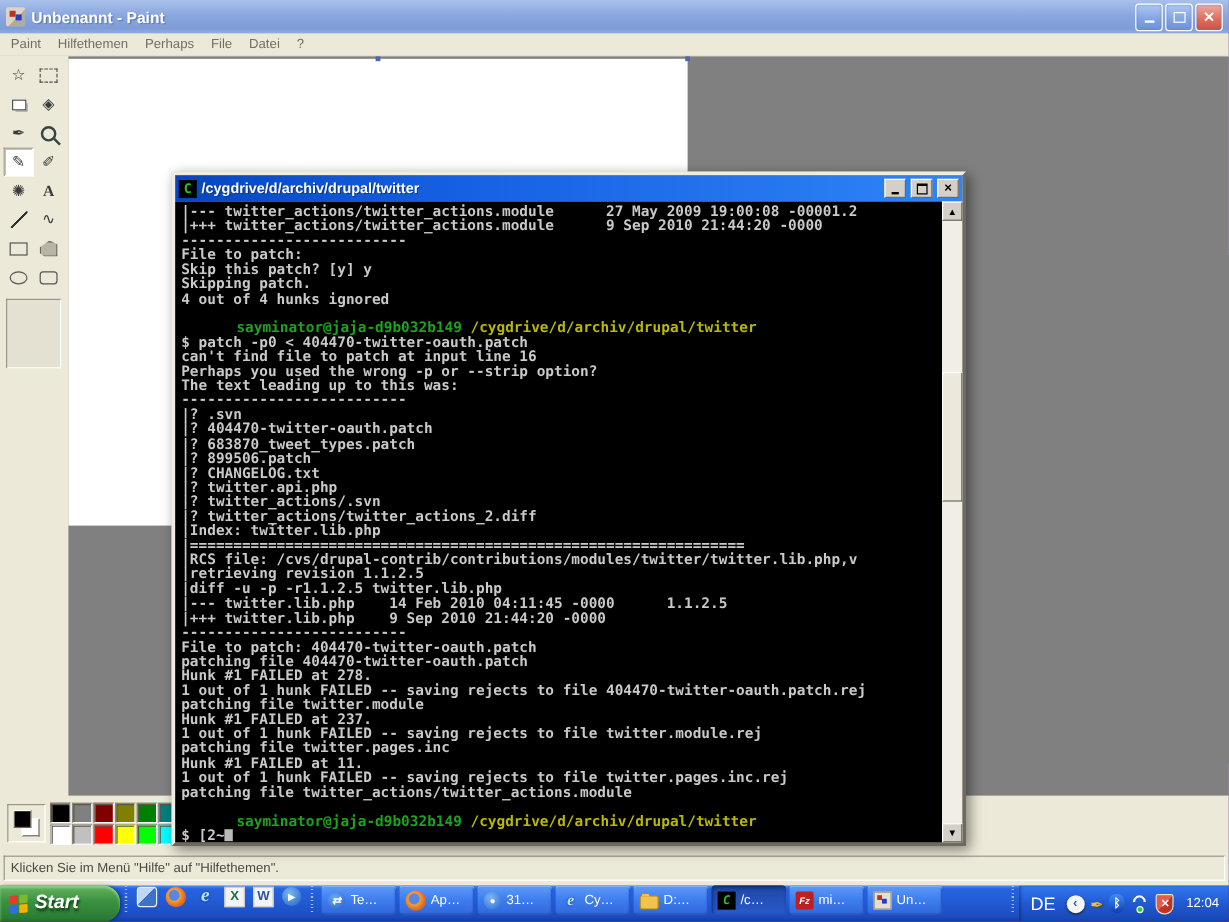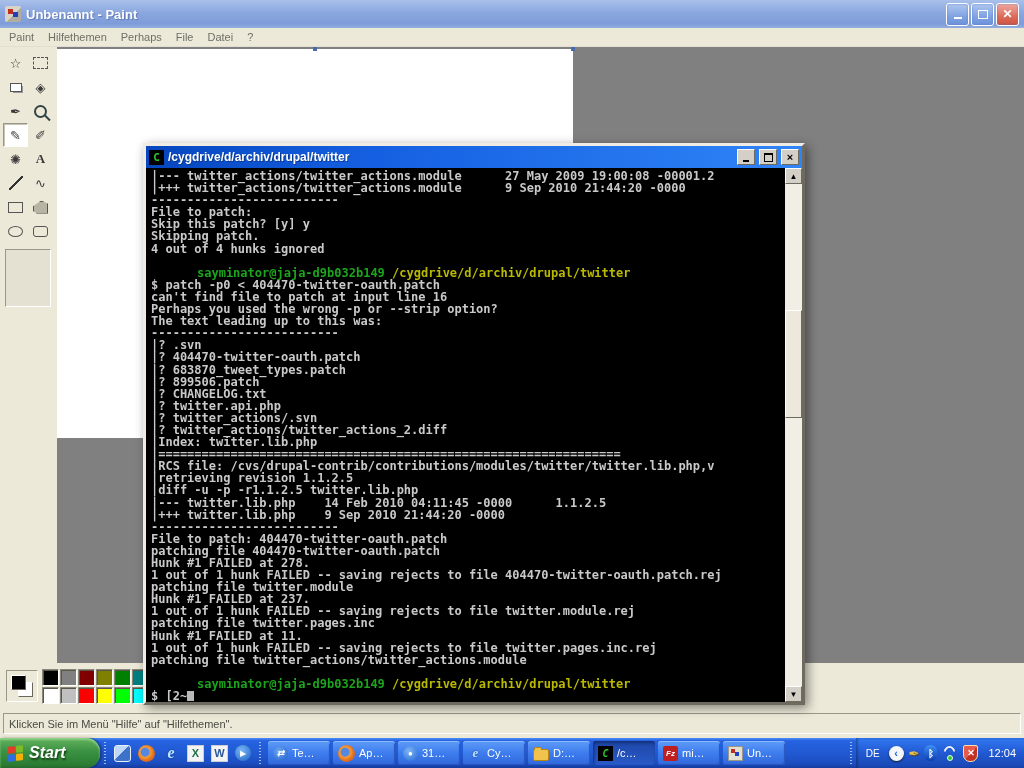--- a/index.html
+++ b/index.html
@@ -87,21 +87,21 @@
   .ylw{color:#B9B900;}
   .cur{display:inline-block;width:7px;height:10px;background:#B9B9B9;vertical-align:-1px;}
   .t-scroll{width:17px;flex:0 0 auto;background:#F1EFE5;display:flex;flex-direction:column;}
   .s-btn{height:16px;background:#D4D0C8;border:1px solid;border-color:#fff #6E6A60 #6E6A60 #fff;
        display:flex;align-items:center;justify-content:center;font-size:8px;color:#000;box-sizing:border-box;}
   .s-track{flex:1;position:relative;}
   .s-thumb{position:absolute;left:0;right:0;top:126px;height:108px;background:#ECE9DC;
        border:1px solid;border-color:#fff #6E6A60 #6E6A60 #fff;box-sizing:border-box;}
 
   
-  #taskbar{position:absolute;left:0;bottom:0;width:1024px;height:30px;display:flex;align-items:center;
+  #taskbar{position:absolute;left:0;bottom:0;width:1024px;height:30px;display:flex;align-items:flex-start;
        background:linear-gradient(180deg,#4E8DF8 0%,#2663E0 9%,#2159D2 50%,#1C4DC0 85%,#16ale no 100%);
        background:linear-gradient(180deg,#4E8DF8 0%,#2663E0 9%,#2159D2 50%,#1C4DC0 85%,#143B9E 100%);}
   .start{height:30px;width:100px;display:flex;align-items:center;padding-left:8px;box-sizing:border-box;
        border-radius:0 14px 14px 0;cursor:pointer;
        background:linear-gradient(180deg,#64B35E 0%,#3A9142 45%,#2B7C33 90%,#256A2C 100%);
        box-shadow:inset 0 2px 2px #8CD287,2px 0 3px rgba(0,0,0,.35);}
   .flag{display:grid;grid-template-columns:7px 7px;grid-auto-rows:7px;gap:1px;transform:skewY(-6deg);margin-right:6px;}
   .flag i{border-radius:1px;}
   .f1{background:#E23D2C;} .f2{background:#7DBA28;} .f3{background:#2D6FE0;} .f4{background:#F2B104;}
   .start-label{color:#fff;font-size:16px;font-weight:bold;font-style:italic;text-shadow:1px 2px 2px #123f12;}
@@ -114,21 +114,21 @@
   .task-btns{display:flex;gap:3px;align-items:center;flex:1;padding:0 3px;min-width:0;}
   .tbtn{width:62px;height:24px;border-radius:3px;display:flex;align-items:center;gap:4px;padding:0 5px;
        box-sizing:border-box;color:#fff;font-size:11px;cursor:pointer;
        background:linear-gradient(180deg,#5E9CF8 0%,#3E7DEE 50%,#3168DC 100%);
        box-shadow:inset 0 1px 0 #8AB6FA,inset -1px -1px 1px #2A55BC;}
   .tbtn.active{background:linear-gradient(180deg,#1E47A8,#2A5AC8);box-shadow:inset 1px 2px 3px #122F78;}
   .tbtn span{overflow:hidden;white-space:nowrap;}
   .tray{height:30px;display:flex;align-items:center;gap:5px;padding:0 8px 0 10px;
        background:linear-gradient(180deg,#3178F2 0%,#2159D2 50%,#1846B2 100%);
        box-shadow:inset 2px 0 2px rgba(0,0,0,.25);}
-  .lang{color:#fff;font-size:10px;margin-right:4px;}
+  .lang{color:#fff;font-size:15px;margin-right:4px;}
   .clock{color:#fff;font-size:11px;margin-left:5px;}
   
   .i-show-desktop{background:linear-gradient(135deg,#BFD8F8 45%,#3E72C8 45%);border-radius:3px;border:1px solid #E8F0FC;width:15px;height:15px;}
   .i-firefox{border-radius:50%;width:17px;height:17px;background:radial-gradient(circle at 42% 42%,#5588E0 0 4px,#F89A35 5px,#DE6A1C 9px);}
   .i-internet-explorer{color:#BFE4FF;font-family:"Liberation Serif",serif;font-style:italic;font-weight:bold;font-size:16px;text-shadow:0 0 2px #0a3a90;}
   .bicon.i-internet-explorer{font-size:13px;}
   .i-excel{background:#F4F4F4;color:#1E7145;font-weight:bold;font-size:11px;border:1px solid #cfcfcf;width:15px;height:15px;}
   .i-word{background:#F4F4F4;color:#2B579A;font-weight:bold;font-size:11px;border:1px solid #cfcfcf;width:15px;height:15px;}
   .i-media-player{border-radius:50%;width:16px;height:16px;background:radial-gradient(circle at 40% 35%,#7AB8F8,#1E60C0);color:#fff;font-size:8px;}
   .i-teamviewer{border-radius:50%;background:radial-gradient(circle at 40% 35%,#6FAAF4,#1B5CC8);color:#fff;font-weight:bold;font-size:9px;}

